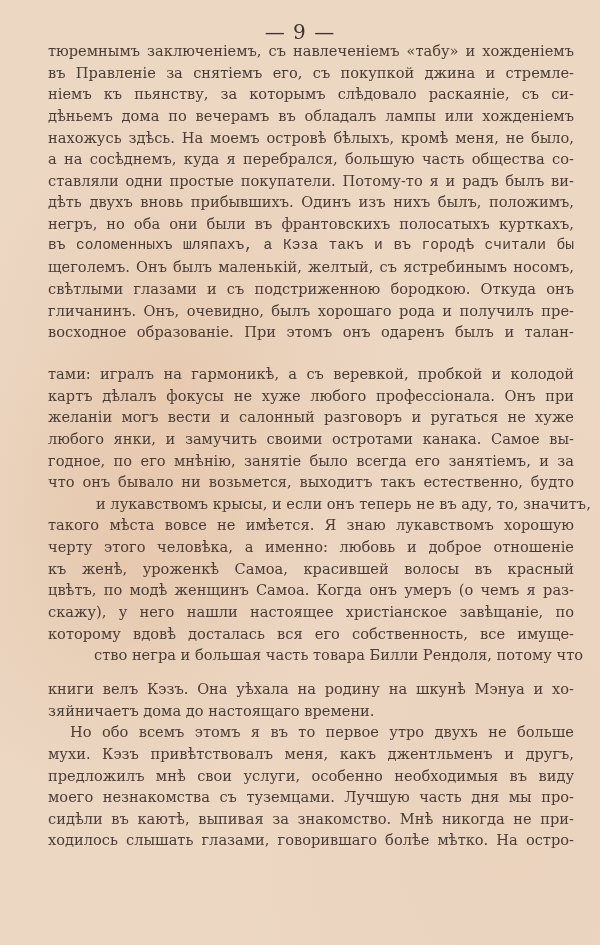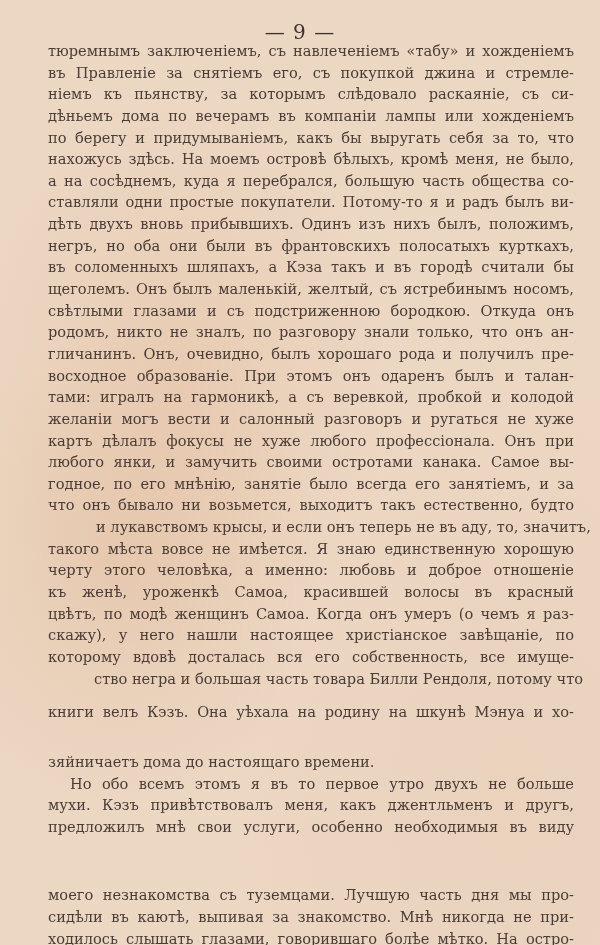--- a/index.html
+++ b/index.html
@@ -54,51 +54,49 @@
 </head>
 <body>
 
 <div class="page-header">— 9 —</div>
 
 <div class="body-text">
   <div class="paragraph">
     <div class="line" style="height: 21.641px; line-height: 21.641px;">тюремнымъ заключеніемъ, съ навлеченіемъ «табу» и хожденіемъ</div>
     <div class="line" style="height: 21.641px; line-height: 21.641px;">въ Правленіе за снятіемъ его, съ покупкой джина и стремле-</div>
     <div class="line" style="height: 21.641px; line-height: 21.641px;">ніемъ къ пьянству, за которымъ слѣдовало раскаяніе, съ си-</div>
-    <div class="line" style="height: 21.641px; line-height: 21.641px;">дѣньемъ дома по вечерамъ въ компаніи лампы или хожденіемъ</div>
-    <div class="line" style="height: 21.641px; line-height: 21.641px;">по берегу и придумываніемъ, какъ бы выругать себя за то, что</div>
+    <div class="line" style="height: 21.641px; line-height: 21.641px;">дѣньемъ дома по вечерамъ въ обладалъ лампы или хожденіемъ</div>
     <div class="line" style="height: 21.641px; line-height: 21.641px;">нахожусь здѣсь. На моемъ островѣ бѣлыхъ, кромѣ меня, не было,</div>
     <div class="line" style="height: 21.641px; line-height: 21.641px;">а на сосѣднемъ, куда я перебрался, большую часть общества со-</div>
     <div class="line" style="height: 21.641px; line-height: 21.641px;">ставляли одни простые покупатели. Потому-то я и радъ былъ ви-</div>
     <div class="line" style="height: 21.641px; line-height: 21.641px;">дѣть двухъ вновь прибывшихъ. Одинъ изъ нихъ былъ, положимъ,</div>
     <div class="line" style="height: 21.641px; line-height: 21.641px;">негръ, но оба они были въ франтовскихъ полосатыхъ курткахъ,</div>
-    <div class="line" style="height: 21.641px; line-height: 21.641px;">въ соломенныхъ шляпахъ, а Кэза такъ и въ городѣ считали бы</div>
+    <div class="line" style="height: 21.641px; line-height: 21.641px; font-family: Liberation Mono, monospace;">въ соломенныхъ шляпахъ, а Кэза такъ и въ городѣ считали бы</div>
     <div class="line" style="height: 21.641px; line-height: 21.641px;">щеголемъ. Онъ былъ маленькій, желтый, съ ястребинымъ носомъ,</div>
     <div class="line" style="height: 21.641px; line-height: 21.641px;">свѣтлыми глазами и съ подстриженною бородкою. Откуда онъ</div>
-    <div class="line" style="height: 21.641px; line-height: 21.641px;">родомъ, никто не зналъ, по разговору знали только, что онъ ан-</div>
     <div class="line" style="height: 21.641px; line-height: 21.641px;">гличанинъ. Онъ, очевидно, былъ хорошаго рода и получилъ пре-</div>
     <div class="line" style="height: 21.641px; line-height: 21.641px;">восходное образованіе. При этомъ онъ одаренъ былъ и талан-</div>
-    <div class="line" style="height: 21.641px; line-height: 21.641px;">тами: игралъ на гармоникѣ, а съ веревкой, пробкой и колодой</div>
+    <div class="line" style="height: 21.641px; line-height: 21.641px; margin-top: 20px;">тами: игралъ на гармоникѣ, а съ веревкой, пробкой и колодой</div>
+    <div class="line" style="height: 21.641px; line-height: 21.641px;">картъ дѣлалъ фокусы не хуже любого профессіонала. Онъ при</div>
     <div class="line" style="height: 21.641px; line-height: 21.641px;">желаніи могъ вести и салонный разговоръ и ругаться не хуже</div>
-    <div class="line" style="height: 21.641px; line-height: 21.641px;">картъ дѣлалъ фокусы не хуже любого профессіонала. Онъ при</div>
     <div class="line" style="height: 21.641px; line-height: 21.641px;">любого янки, и замучить своими остротами канака. Самое вы-</div>
     <div class="line" style="height: 21.641px; line-height: 21.641px;">годное, по его мнѣнію, занятіе было всегда его занятіемъ, и за</div>
     <div class="line" style="height: 21.641px; line-height: 21.641px;">что онъ бывало ни возьмется, выходитъ такъ естественно, будто</div>
     <div class="line" style="height: 21.641px; line-height: 21.641px; margin-left: 48px;">и лукавствомъ крысы, и если онъ теперь не въ аду, то, значитъ,</div>
-    <div class="line" style="height: 21.641px; line-height: 21.641px;">такого мѣста вовсе не имѣется. Я знаю единственную хорошую</div>
+    <div class="line" style="height: 21.641px; line-height: 21.641px;">такого мѣста вовсе не имѣется. Я знаю лукавствомъ хорошую</div>
     <div class="line" style="height: 21.641px; line-height: 21.641px;">черту этого человѣка, а именно: любовь и доброе отношеніе</div>
     <div class="line" style="height: 21.641px; line-height: 21.641px;">къ женѣ, уроженкѣ Самоа, красившей волосы въ красный</div>
     <div class="line" style="height: 21.641px; line-height: 21.641px;">цвѣтъ, по модѣ женщинъ Самоа. Когда онъ умеръ (о чемъ я раз-</div>
     <div class="line" style="height: 21.641px; line-height: 21.641px;">скажу), у него нашли настоящее христіанское завѣщаніе, по</div>
     <div class="line" style="height: 21.641px; line-height: 21.641px;">которому вдовѣ досталась вся его собственность, все имуще-</div>
     <div class="line" style="height: 21.641px; line-height: 21.641px; margin-left: 46px;">ство негра и большая часть товара Билли Рендоля, потому что</div>
     <div class="line" style="height: 21.641px; line-height: 21.641px; margin-top: 12px;">книги велъ Кэзъ. Она уѣхала на родину на шкунѣ Мэнуа и хо-</div>
-    <div class="line last" style="height: 21.641px; line-height: 21.641px; margin-top: 28px;">зяйничаетъ дома до настоящаго времени.</div>
+    <div class="line last" style="height: 21.641px; line-height: 21.641px;">зяйничаетъ дома до настоящаго времени.</div>
   </div>
   <div class="paragraph">
     <div class="line indent" style="height: 21.641px; line-height: 21.641px;">Но обо всемъ этомъ я въ то первое утро двухъ не больше</div>
     <div class="line" style="height: 21.641px; line-height: 21.641px;">мухи. Кэзъ привѣтствовалъ меня, какъ джентльменъ и другъ,</div>
     <div class="line" style="height: 21.641px; line-height: 21.641px;">предложилъ мнѣ свои услуги, особенно необходимыя въ виду</div>
-    <div class="line" style="height: 21.641px; line-height: 21.641px; margin-top: 47px;">моего незнакомства съ туземцами. Лучшую часть дня мы про-</div>
+    <div class="line" style="height: 21.641px; line-height: 21.641px;">моего незнакомства съ туземцами. Лучшую часть дня мы про-</div>
     <div class="line" style="height: 21.641px; line-height: 21.641px;">сидѣли въ каютѣ, выпивая за знакомство. Мнѣ никогда не при-</div>
     <div class="line" style="height: 21.641px; line-height: 21.641px;">ходилось слышать глазами, говорившаго болѣе мѣтко. На остро-</div>
   </div>
 </div>
 
 </body></html>

